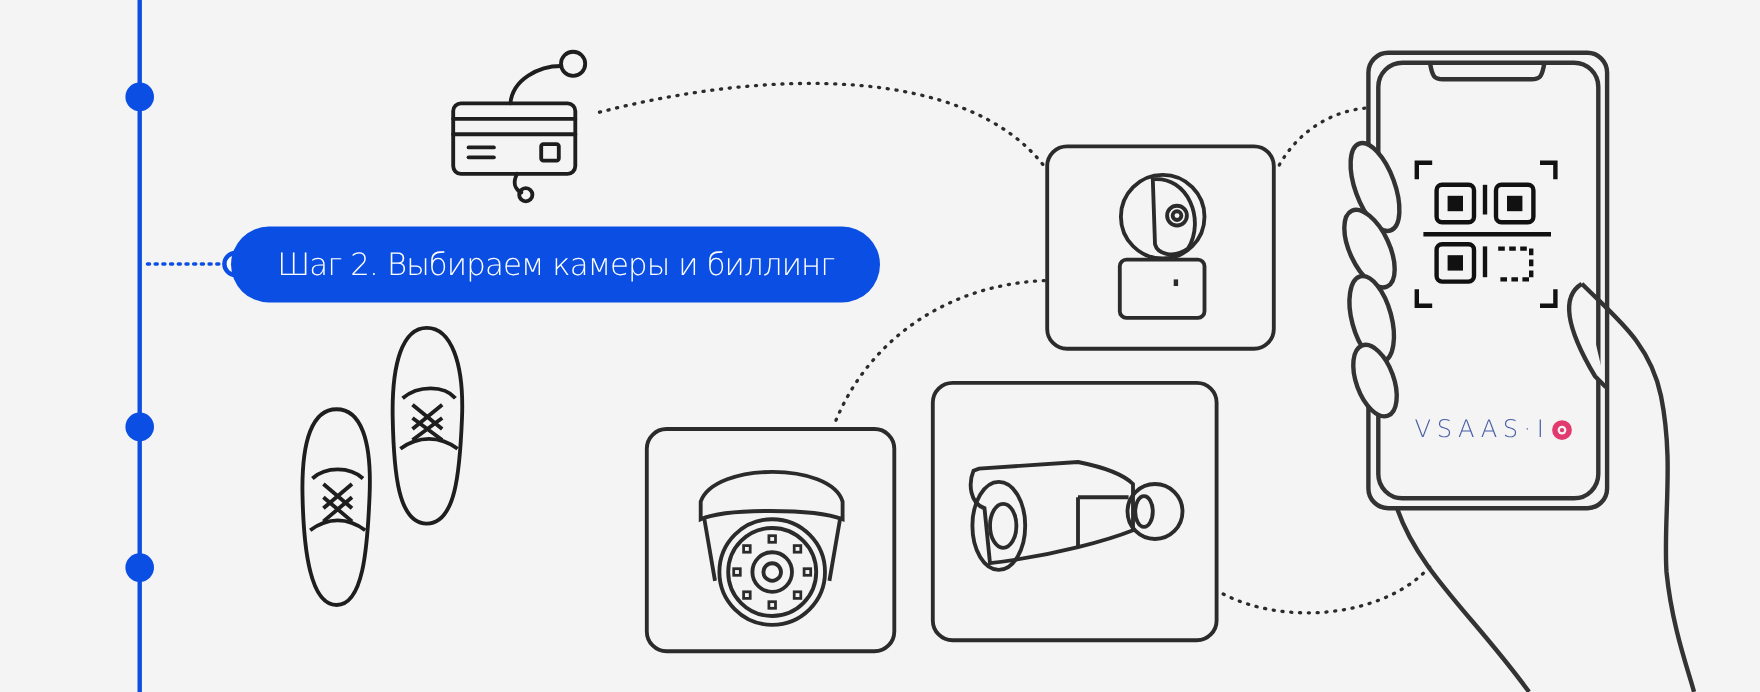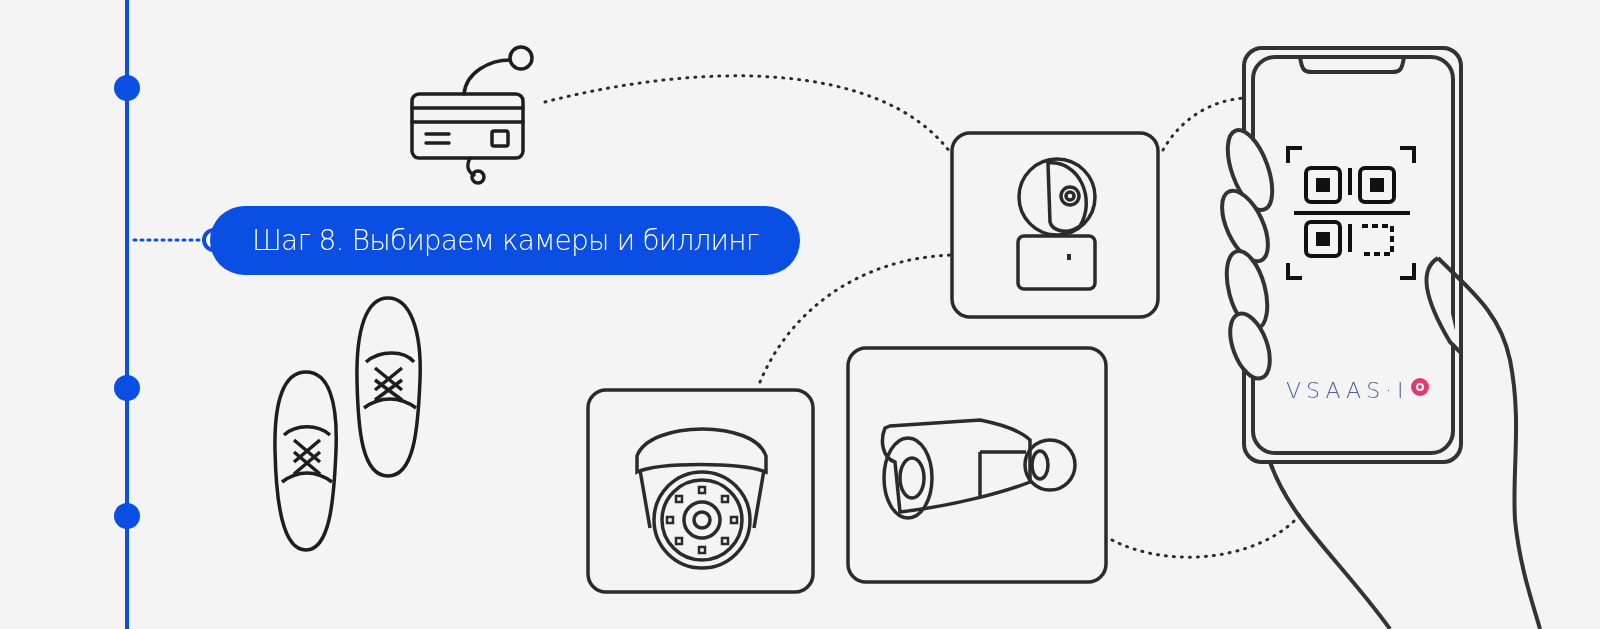--- a/index.html
+++ b/index.html
@@ -7,21 +7,21 @@
   svg.layer { position:absolute; left:0; top:0; }
   .step-pill {
     position:absolute; left:210px; top:206px; width:590px; height:69px;
     background:#0a4ee4; border-radius:35px;
     display:flex; align-items:center; padding-left:42px; box-sizing:border-box;
     color:#ffffff; font-size:28px; letter-spacing:-0.8px; font-weight:300;
   }
   .logo {
     position:absolute; left:1286px; top:378px; font-size:22px; letter-spacing:5px;
     color:#4a5fa8; font-family:"DejaVu Sans", sans-serif; font-weight:300;
-    display:flex; 
+    display:flex; align-items:center;
   }
   .logo .o { display:inline-block; width:18px; height:18px; border-radius:50%; background:#e23a6e; position:relative; margin-left:2px;}
   .logo .o::after { content:""; position:absolute; left:5px; top:5px; width:8px; height:8px; border-radius:50%; background:#f4f4f4; }
   .logo .o::before { content:""; position:absolute; left:7px; top:7px; width:4px; height:4px; border-radius:50%; background:#e23a6e; z-index:2;}
 </style>
 </head>
 <body>
 
 <svg class="layer" width="1600" height="629" viewBox="0 0 1600 629">
 
@@ -134,19 +134,19 @@
       <ellipse cx="1247" cy="290" rx="18" ry="40" transform="rotate(-15 1247 290)"></ellipse>
       <ellipse cx="1250" cy="346" rx="17" ry="34" transform="rotate(-20 1250 346)"></ellipse>
     </g>
     <path d="M1438 258 C 1418 270, 1425 300, 1450 342 L 1460 352" fill="#f4f4f4"></path>
     <path d="M1438 258 C 1470 290, 1500 312, 1510 360 C 1522 420, 1512 470, 1515 520 C 1520 570, 1535 610, 1540 629"></path>
     <path d="M1270 462 C 1290 520, 1340 560, 1390 629"></path>
   </g>
 </svg>
 
 <div class="step-pill">
-  <span>Шаг 8. Выбираем камеры и биллинг</span>
+  <span>Шаг 2. Выбираем камеры и биллинг</span>
 </div>
 
 <div class="logo">
   <span>VSAAS·I</span>
   <span class="o"></span>
 </div>
 
 </body></html>

